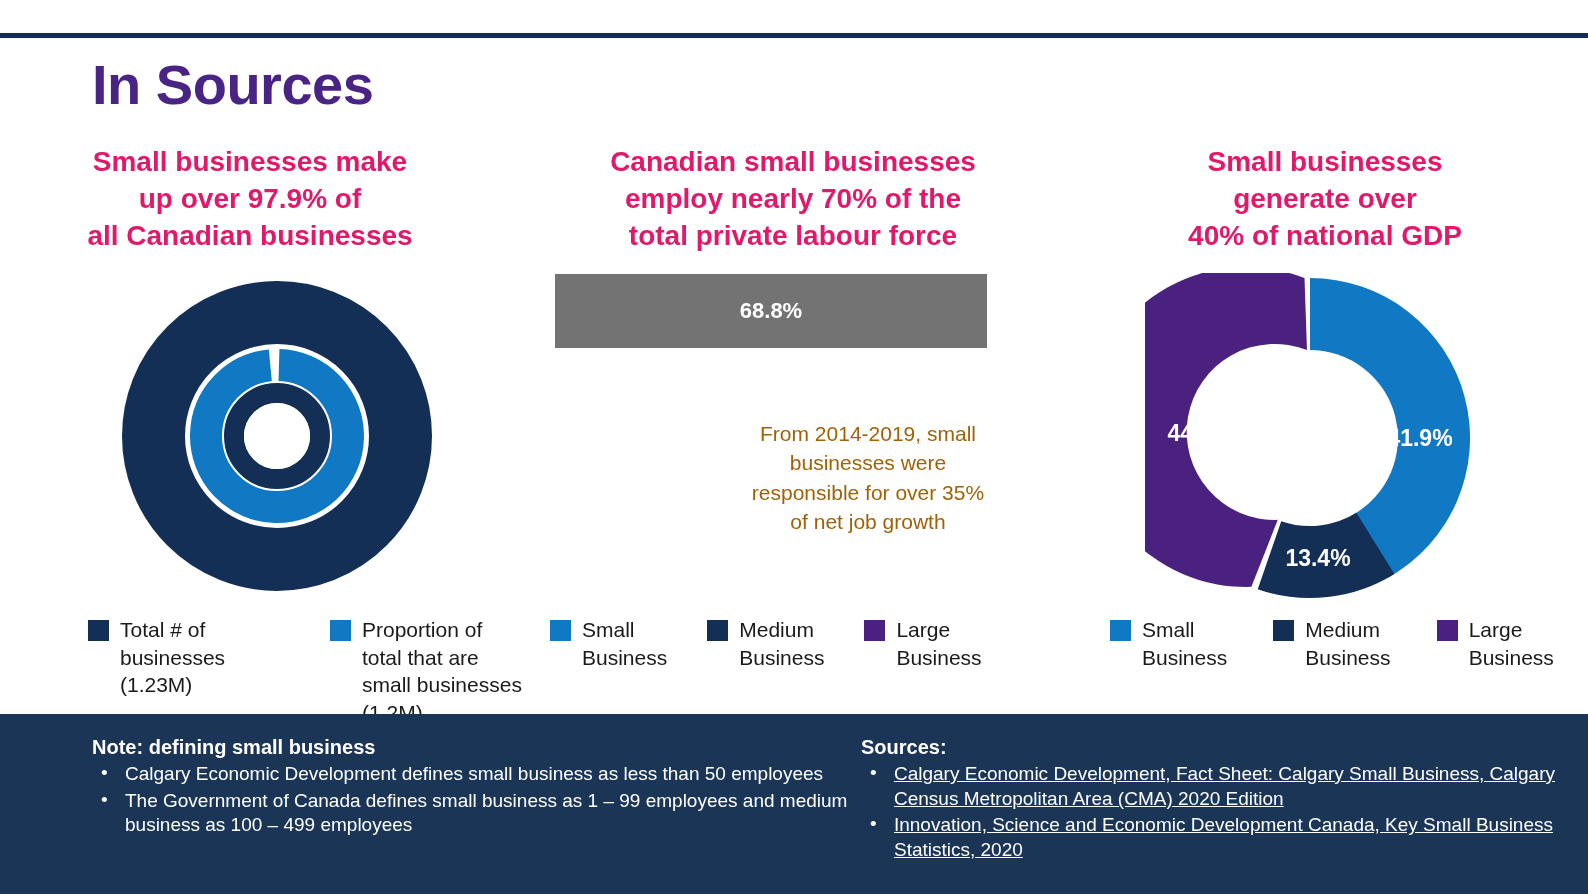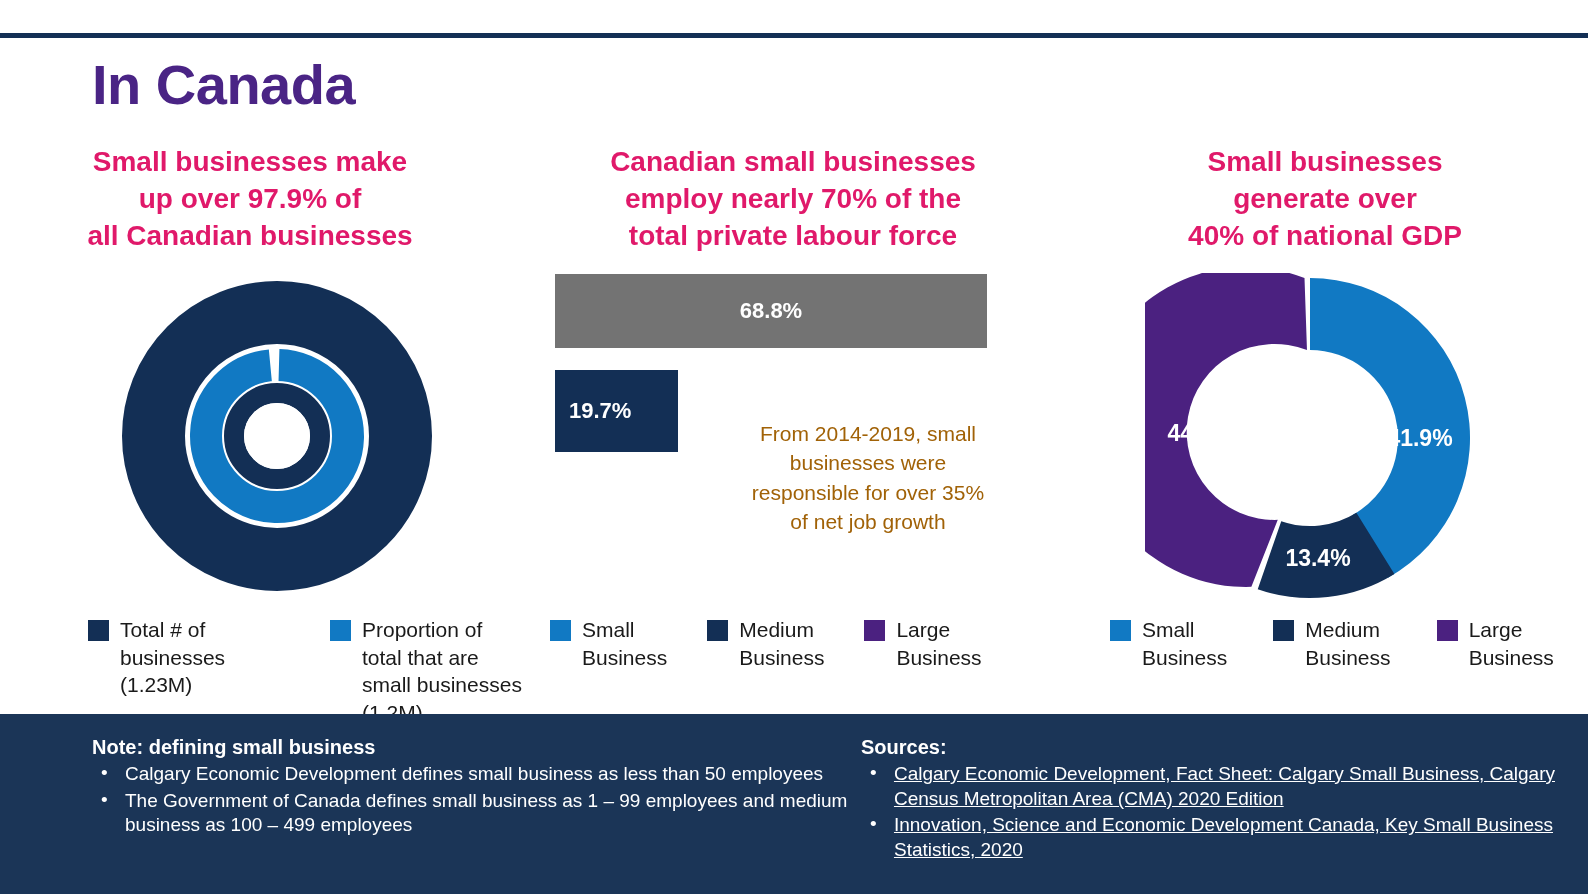--- a/index.html
+++ b/index.html
@@ -144,21 +144,21 @@
   }
   .foot-list li .lnk { text-decoration: underline; }
 </style>
 </head>
 <body>
 
 <div id="page">
 
   <div class="top-rule"></div>
 
-  <div class="main-title">In Canada</div>
+  <div class="main-title">In Sources</div>
 
   <div class="columns">
 
     <div class="col col-left">
       <div class="col-heading">
         <div>Small businesses make</div>
         <div>up over 97.9% of</div>
         <div>all Canadian businesses</div>
       </div>
 
@@ -194,23 +194,20 @@
     <div class="col col-mid">
       <div class="col-heading">
         <div>Canadian small businesses</div>
         <div>employ nearly 70% of the</div>
         <div>total private labour force</div>
       </div>
 
       <div class="bars-area">
         <div class="bar bar-0" style="width:432px;background:#737373">
           <span class="bar-label">68.8%</span>
-        </div>
-        <div class="bar bar-1" style="width:123px;background:#132F55">
-          <span class="bar-label">19.7%</span>
         </div>
         <div class="bar-note">From 2014-2019, small businesses were responsible for over 35% of net job growth</div>
       </div>
 
       <div class="legend legend-mid">
         <div class="legend-item">
           <span class="swatch" style="background:#1179C3"></span>
           <span class="legend-text">Small Business</span>
         </div>
         <div class="legend-item">

